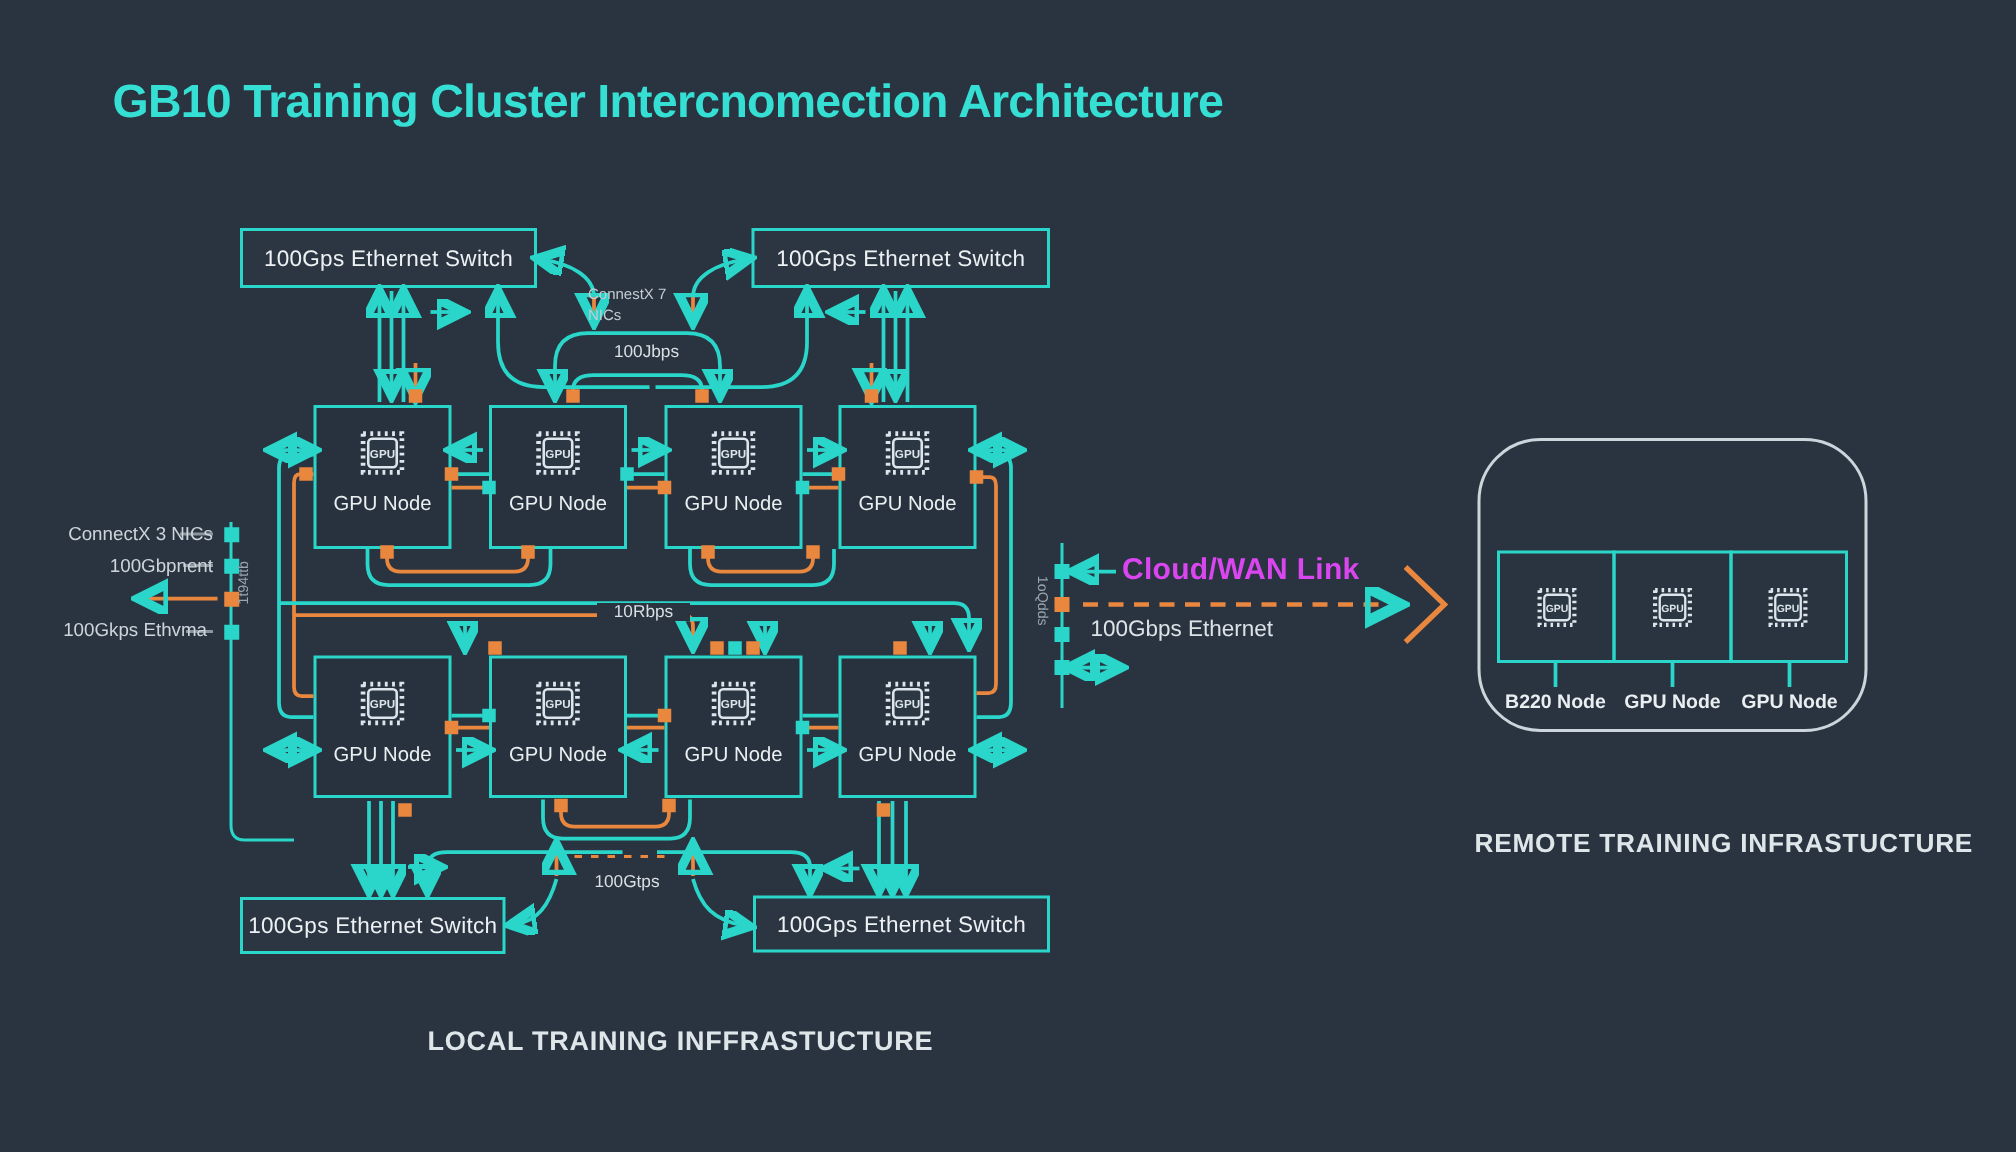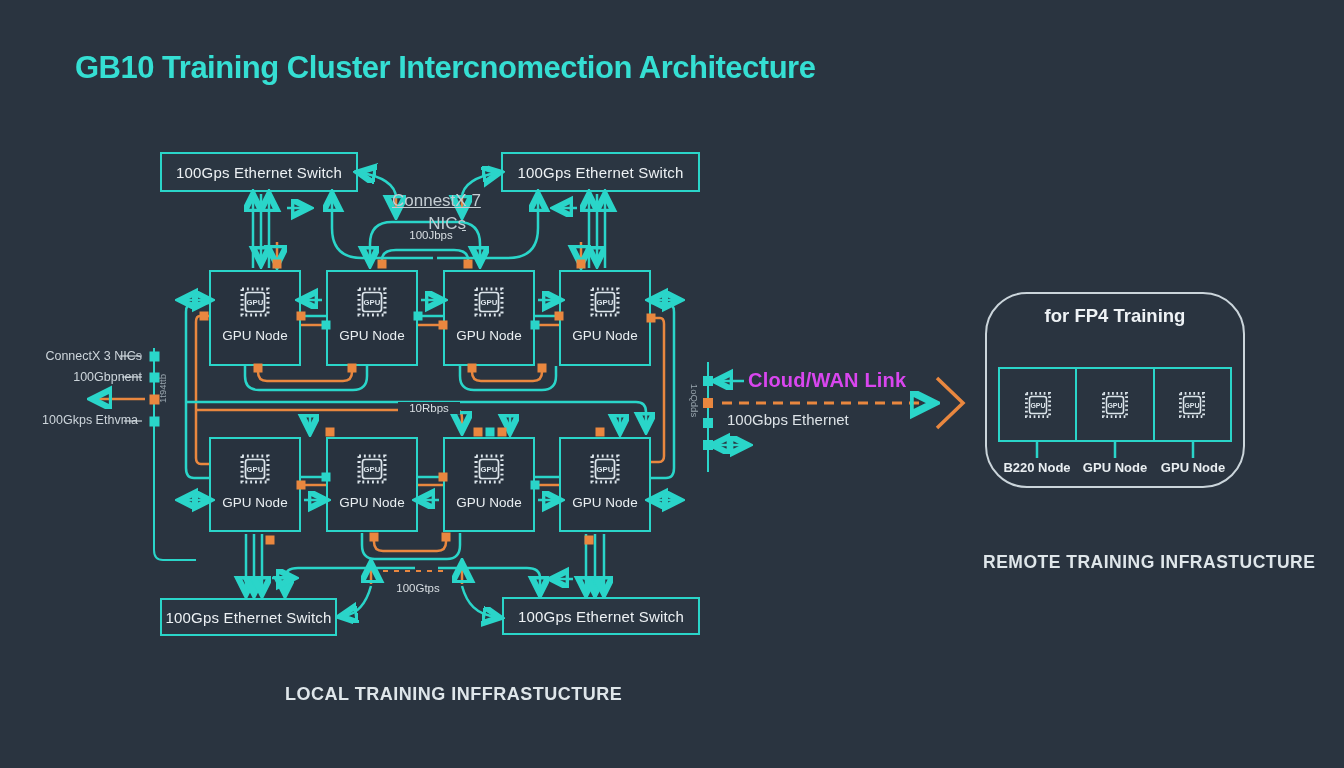--- a/index.html
+++ b/index.html
@@ -10,21 +10,21 @@
   .switch{border:2.5px solid #2ad5c9;background:#2b3642;color:#edf1f4;display:flex;align-items:center;justify-content:center;
           font-size:15px;font-weight:500;letter-spacing:0.2px;box-sizing:border-box;z-index:2;}
   .gpu{border:2.5px solid #2ad5c9;background:#28323e;box-sizing:border-box;display:flex;flex-direction:column;
        align-items:center;z-index:2;}
   .gpu .lbl{color:#e9eef1;font-size:13.5px;font-weight:500;margin-top:7px;}
   .chip{display:block;}
   .chip .pins{fill:none;stroke:#dce5eb;stroke-width:3.6;stroke-dasharray:2.2 3.4;}
   .chip .body{fill:#2b3743;stroke:#dce5eb;stroke-width:2;}
   .chip text{fill:#dce5eb;font-size:9px;font-weight:700;text-anchor:middle;font-family:"Liberation Sans",sans-serif;}
   .smalllabel{font-size:11.5px;color:#d9dfe3;text-align:center;z-index:6;background:#2a3440;padding:0 3px;white-space:nowrap;}
-  .graylabel{font-size:17px;color:#c3ccd2;text-align:right;line-height:1.35;z-index:6;white-space:nowrap;text-decoration:underline;}
+  .graylabel{font-size:10px;color:#c3ccd2;text-align:left;line-height:1.35;z-index:6;white-space:nowrap;}
   .legend-label{font-size:12.5px;color:#cdd5db;text-align:right;white-space:nowrap;z-index:6;}
   .vert{font-size:9.5px;color:#9aa6ae;white-space:nowrap;z-index:6;}
   #wan-title{left:748px;top:369px;font-size:20px;font-weight:700;color:#d946ef;letter-spacing:0.2px;z-index:6;}
   #wan-sub{left:727px;top:411px;font-size:15px;color:#dce2e6;z-index:6;}
   #remote-box{left:985px;top:292px;width:260px;height:196px;border:2px solid #cbd5db;border-radius:42px;box-sizing:border-box;z-index:2;}
   #remote-title{left:985px;top:304px;width:260px;text-align:center;color:#eef2f5;font-size:18.5px;font-weight:600;line-height:1.25;z-index:3;}
   #remote-grid{left:998px;top:367px;width:234px;height:75px;display:flex;z-index:3;}
   .rcell{flex:1;border:2px solid #2ad5c9;box-sizing:border-box;display:flex;align-items:center;justify-content:center;}
   .rcell + .rcell{margin-left:-2px;}
   .rnode-lbl{top:460px;width:90px;text-align:center;color:#e9eef1;font-size:13px;font-weight:600;z-index:3;white-space:nowrap;}
@@ -135,21 +135,20 @@
 
   <div class="legend-label abs" style="left:32px;top:349px;width:110px;">ConnectX 3 NICs</div>
   <div class="legend-label abs" style="left:32px;top:370px;width:110px;">100Gbpnent</div>
   <div class="legend-label abs" style="left:28px;top:413px;width:110px;">100Gkps Ethvma</div>
 
   <div id="wan-title" class="abs">Cloud/WAN Link</div>
   <div id="wan-sub" class="abs">100Gbps Ethernet</div>
 
   <div id="remote-box" class="abs"></div>
   <div id="remote-title" class="abs">
-    <div>for FP4 Training</div>
   </div>
   <div id="remote-grid" class="abs">
     <div class="rcell">
       <svg class="chip" width="34" height="34" viewBox="0 0 44 44">
           <rect class="pins" x="7" y="7" width="30" height="30"></rect>
           <rect class="body" x="11" y="11" width="22" height="22" rx="3"></rect>
           <text x="22" y="25.5">GPU</text>
         </svg>
       </div>
     <div class="rcell">

